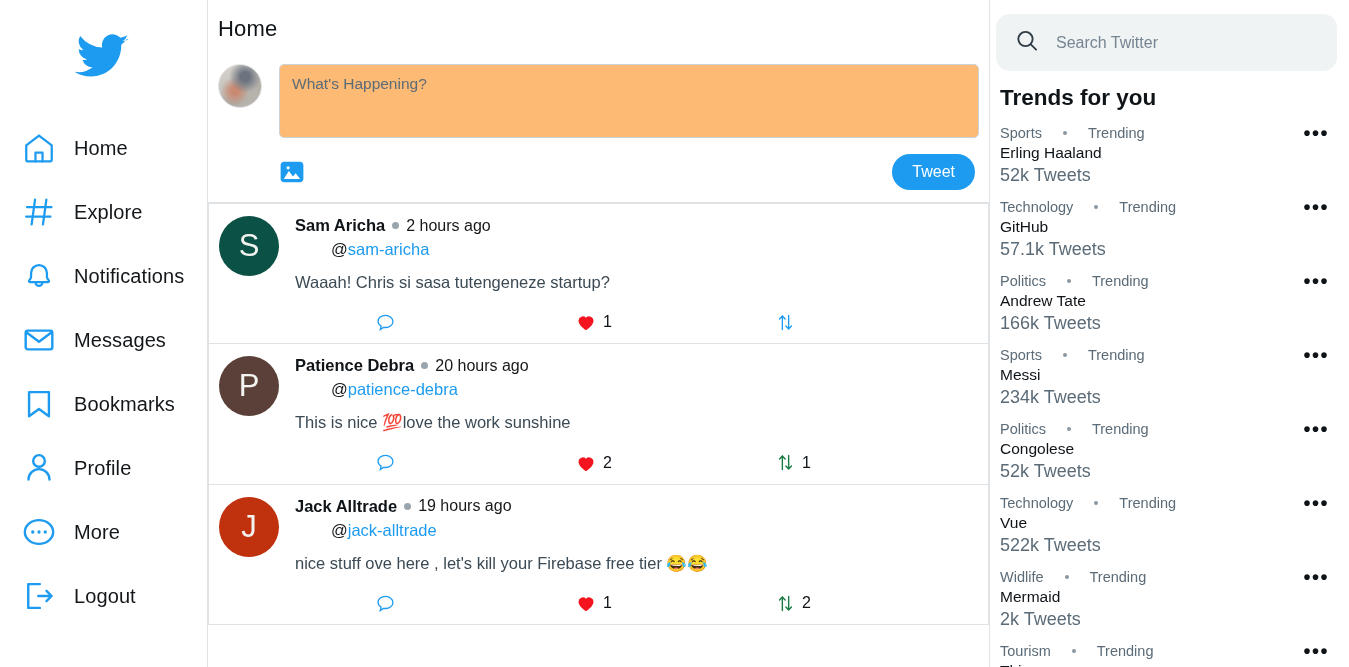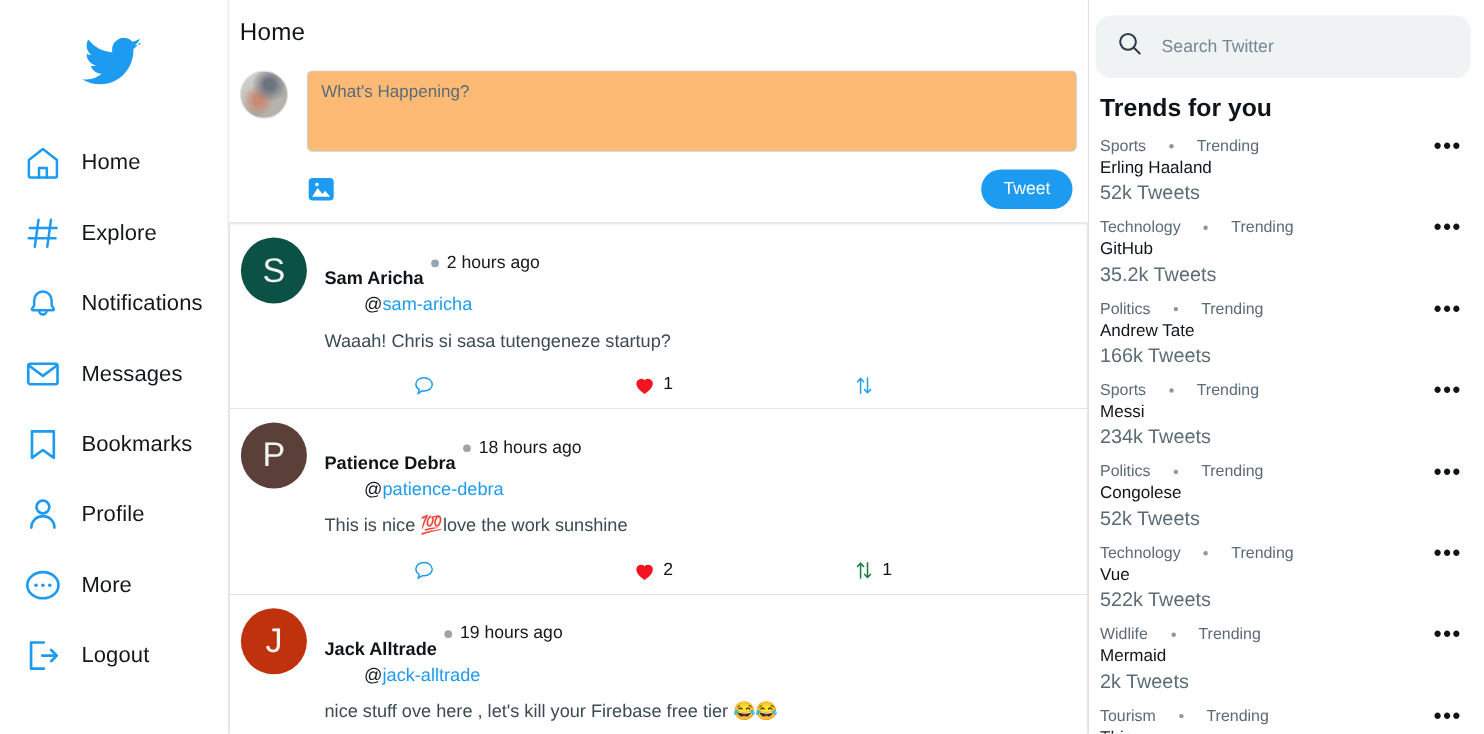--- a/index.html
+++ b/index.html
@@ -106,21 +106,21 @@
   .tweet:first-child { border-top: 1px solid #dfe3e6; }
   .tw-avatar {
     width: 60px; height: 60px; border-radius: 50%;
     flex: 0 0 60px;
     display: flex; align-items: center; justify-content: center;
     color: #f3f4f2; font-size: 31px; font-weight: 400;
     font-family: "Liberation Sans", sans-serif;
   }
   .tw-body { flex: 1 1 auto; min-width: 0; }
   .tw-head { display: flex; align-items: center; gap: 7px; font-size: 16.5px; }
-  .tw-name { font-weight: 700; color: #0f1419; margin-top: 28px; }
+  .tw-name { font-weight: 700; color: #0f1419; }
   .tw-dot { width: 7px; height: 7px; border-radius: 50%; background: #9aa4ac; display:inline-block; }
   .tw-time { color: #16181a; font-size: 16px; }
   .tw-handle { font-size: 16.5px; color: #14171a; margin-top: 5px; margin-left: 36px; }
   .tw-handle a { color: #1d9bf0; text-decoration: none; }
   .tw-text { font-size: 16.5px; color: #3b4a54; margin-top: 13px; line-height: 1.3; }
   .tw-actions {
     display: flex; align-items: center;
     margin-top: 18px; padding-left: 80px;
     font-size: 16px;
   }
@@ -324,21 +324,21 @@
       </article>
 
       <article class="tweet">
         <div class="tw-avatar" style="background:#5a4038">
           <span>P</span>
         </div>
         <div class="tw-body">
           <div class="tw-head">
             <span class="tw-name">Patience Debra</span>
             <span class="tw-dot"></span>
-            <span class="tw-time">18 hours ago</span>
+            <span class="tw-time">20 hours ago</span>
           </div>
           <div class="tw-handle"><span>@</span><a href="#">patience-debra</a></div>
           <div class="tw-text">This is nice 💯love the work sunshine</div>
           <div class="tw-actions">
             <span class="act act-reply">
               <svg width="21" height="21" viewBox="0 0 24 24" fill="none" stroke="#1d9bf0" stroke-width="1.5">
                 <path d="M12 3.8c-4.7 0-8.5 3-8.5 6.8 0 2.3 1.4 4.3 3.5 5.5l-1 4 4.1-2.6c.6.1 1.2.2 1.9.2 4.7 0 8.5-3 8.5-6.8S16.7 3.8 12 3.8z"></path>
               </svg>
               <span class="act-count"></span>
             </span>
@@ -424,21 +424,21 @@
         <span class="trend-more">•••</span>
       </div>
 
       <div class="trend">
         <div class="trend-meta">
           <span>Technology</span>
           <span class="sep"></span>
           <span>Trending</span>
         </div>
         <div class="trend-name">GitHub</div>
-        <div class="trend-count">35.2k Tweets</div>
+        <div class="trend-count">57.1k Tweets</div>
         <span class="trend-more">•••</span>
       </div>
 
       <div class="trend">
         <div class="trend-meta">
           <span>Politics</span>
           <span class="sep"></span>
           <span>Trending</span>
         </div>
         <div class="trend-name">Andrew Tate</div>

